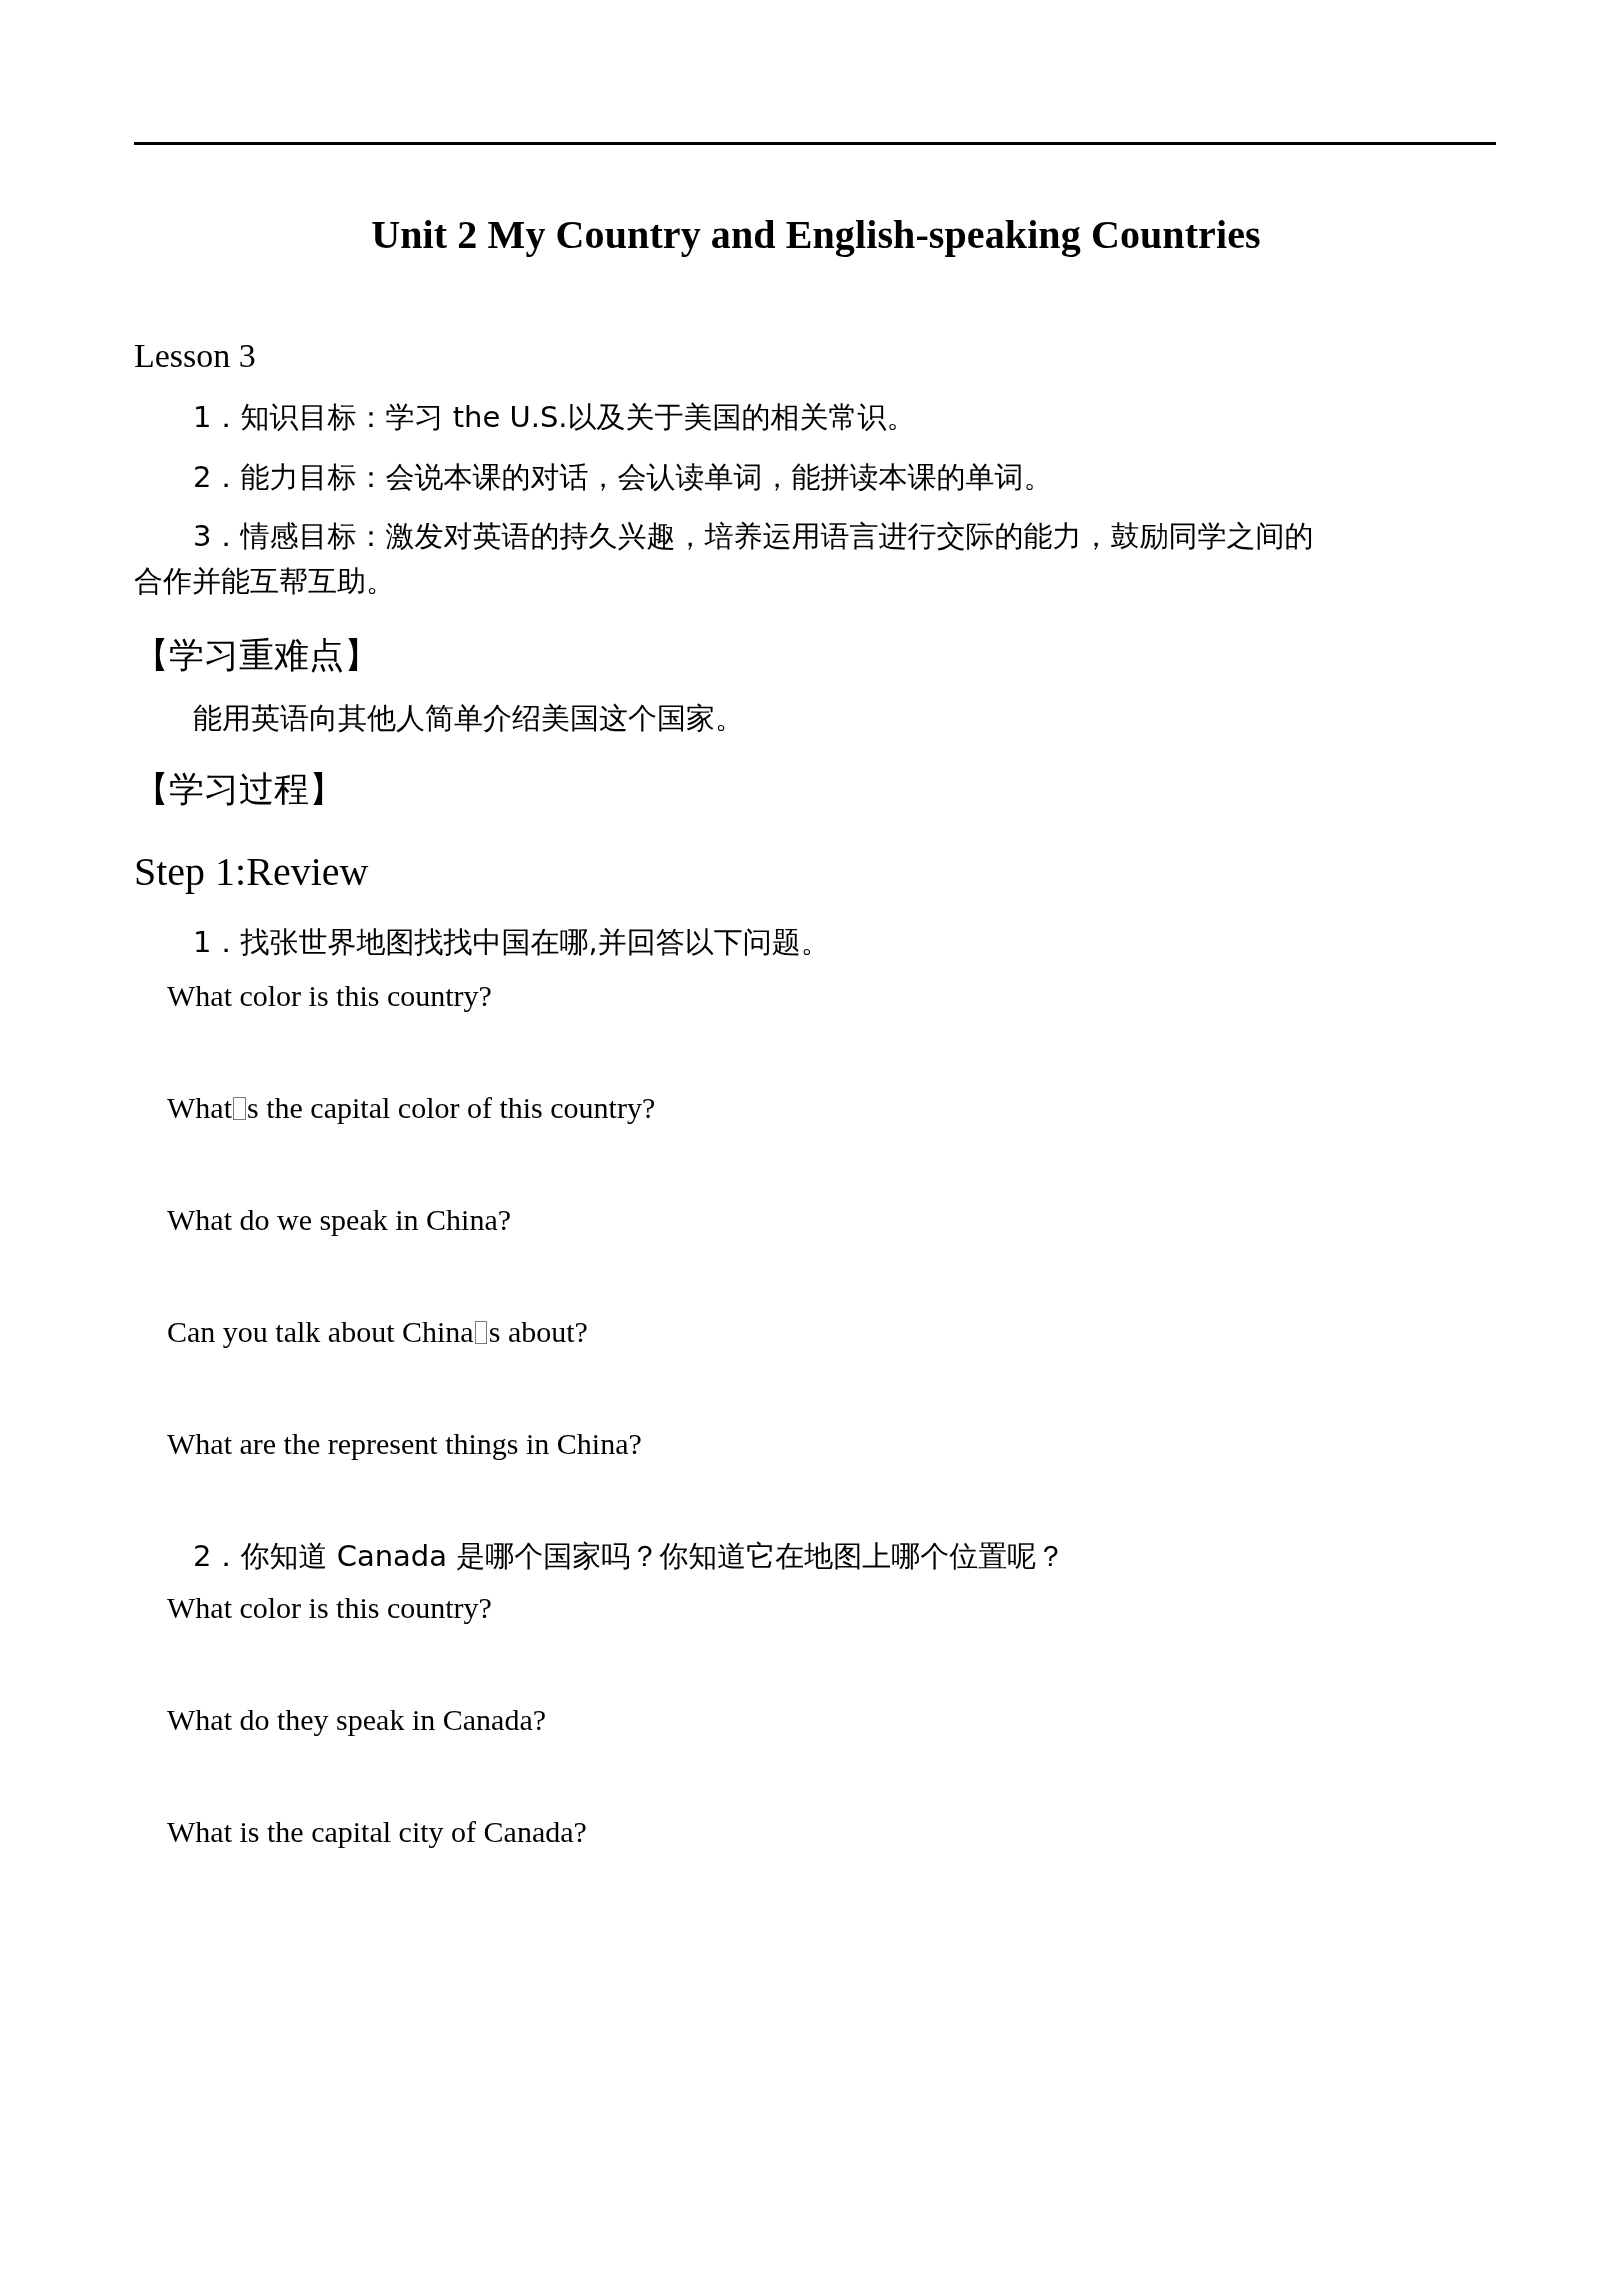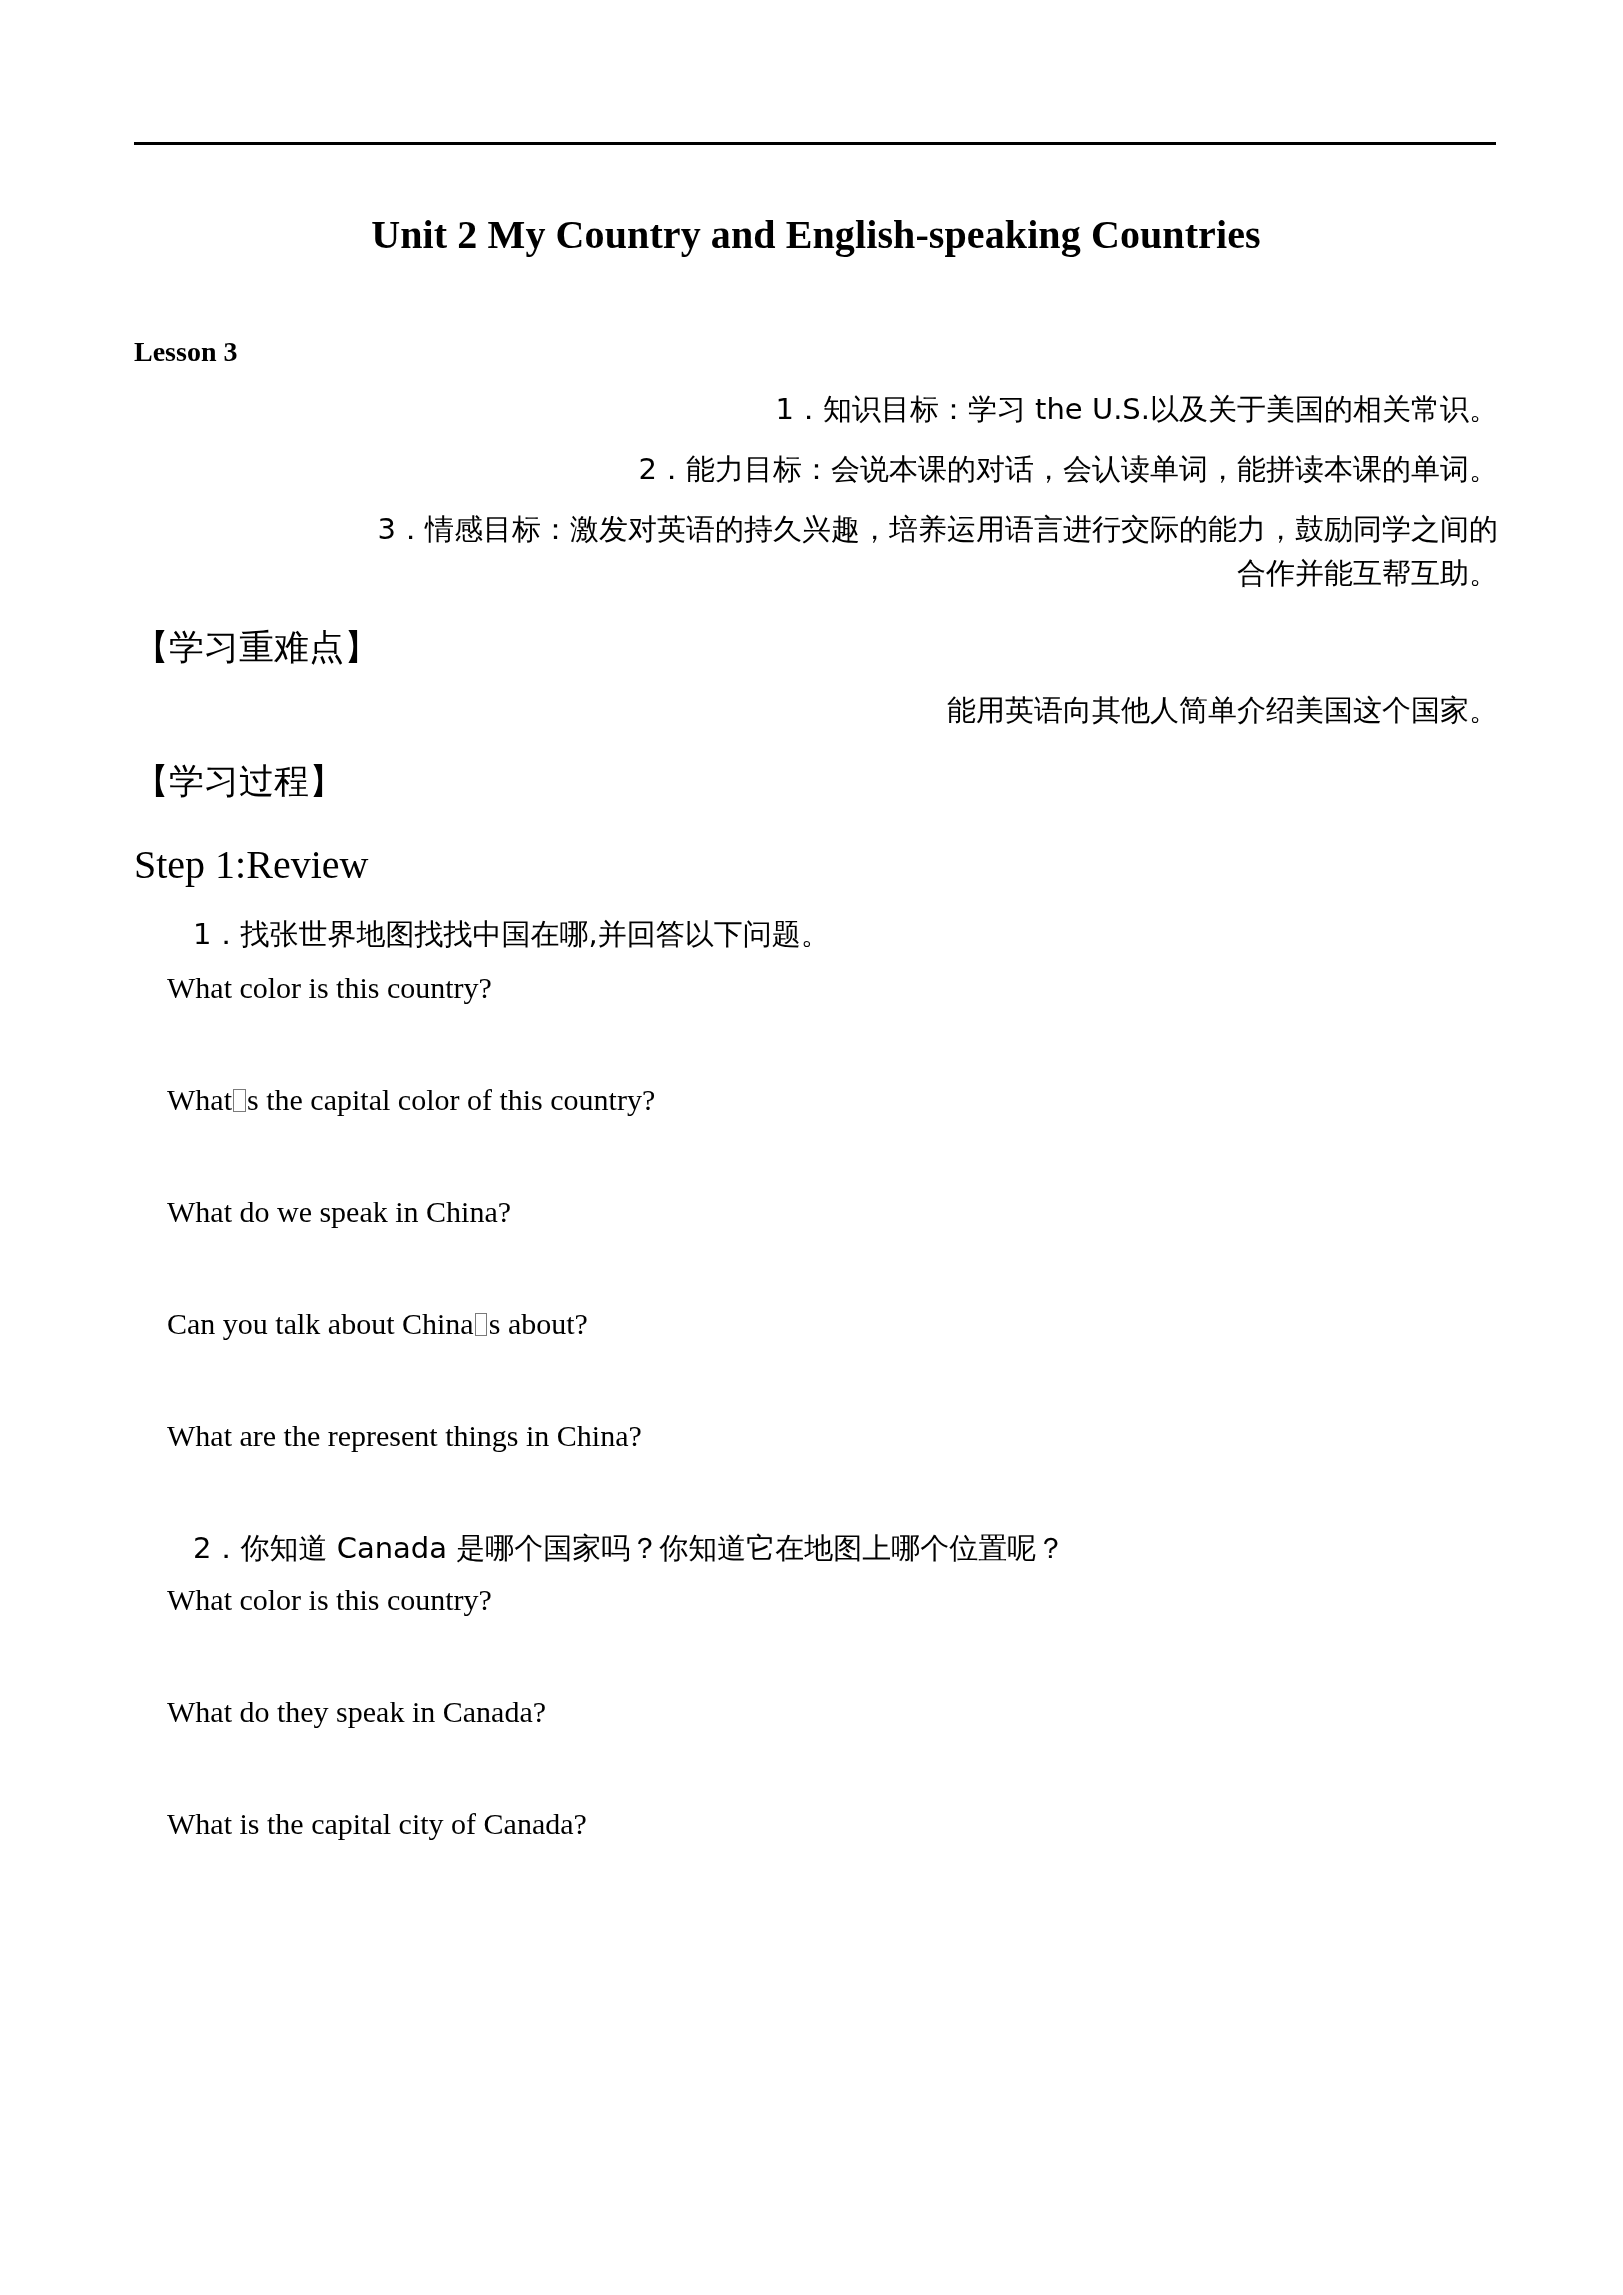--- a/index.html
+++ b/index.html
@@ -46,42 +46,41 @@
   .doc-title {
     text-align: center;
     font-size: 40px;
     font-weight: bold;
     line-height: 1.25;
     margin: 40px 0 0 0;
     letter-spacing: 0.1px;
   }
 
   .lesson-heading {
-    font-size: 28px;
-    font-weight: bold;
+    font-size: 34px;
+    font-weight: normal;
     margin: 74px 0 0 0;
     line-height: 1.3;
   }
 
   .cn-heading {
     font-family: "DejaVu Sans", "Liberation Sans", sans-serif;
     font-size: 35px;
     font-weight: normal;
     line-height: 1.35;
     margin: 20.5px 0 0 0;
   }
 
   .cn-heading-2 { margin-top: 30px; }
   .cn-heading-3 { margin-top: 27px; }
 
   .para {
     font-size: 30px;
     line-height: 1.42;
     margin: 17.7px 0 0 0;
-    text-align: right;
   }
 
   .para-cn {
     font-family: "DejaVu Sans", "Liberation Sans", sans-serif;
     font-size: 29px;
     line-height: 1.45;
   }
 
   .indent2 { text-indent: 59px; }
   .noindent { text-indent: 0; }

